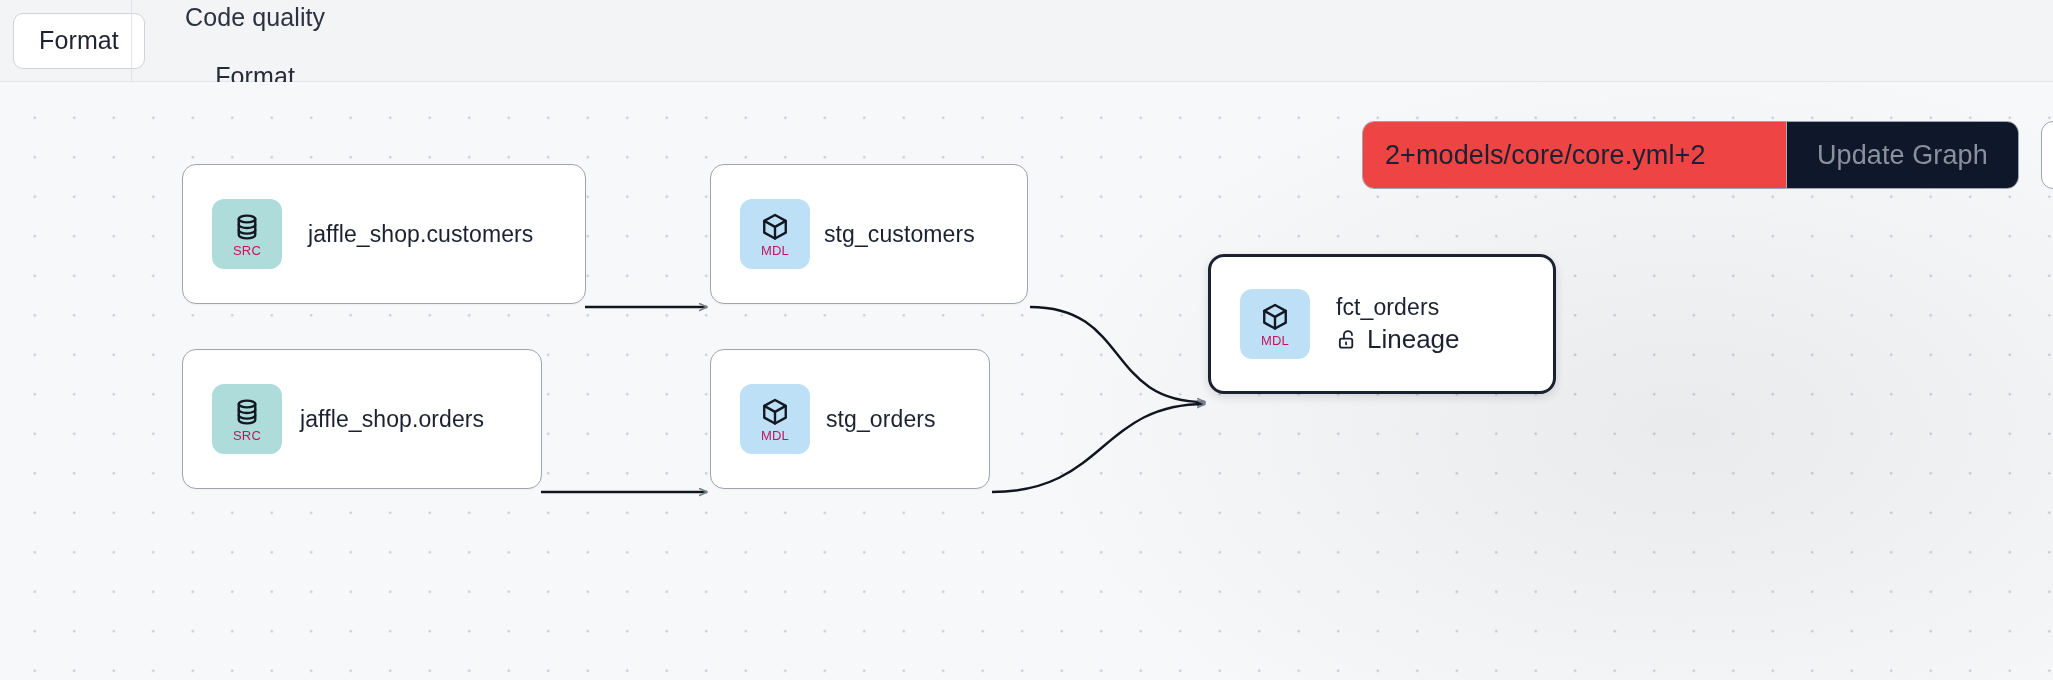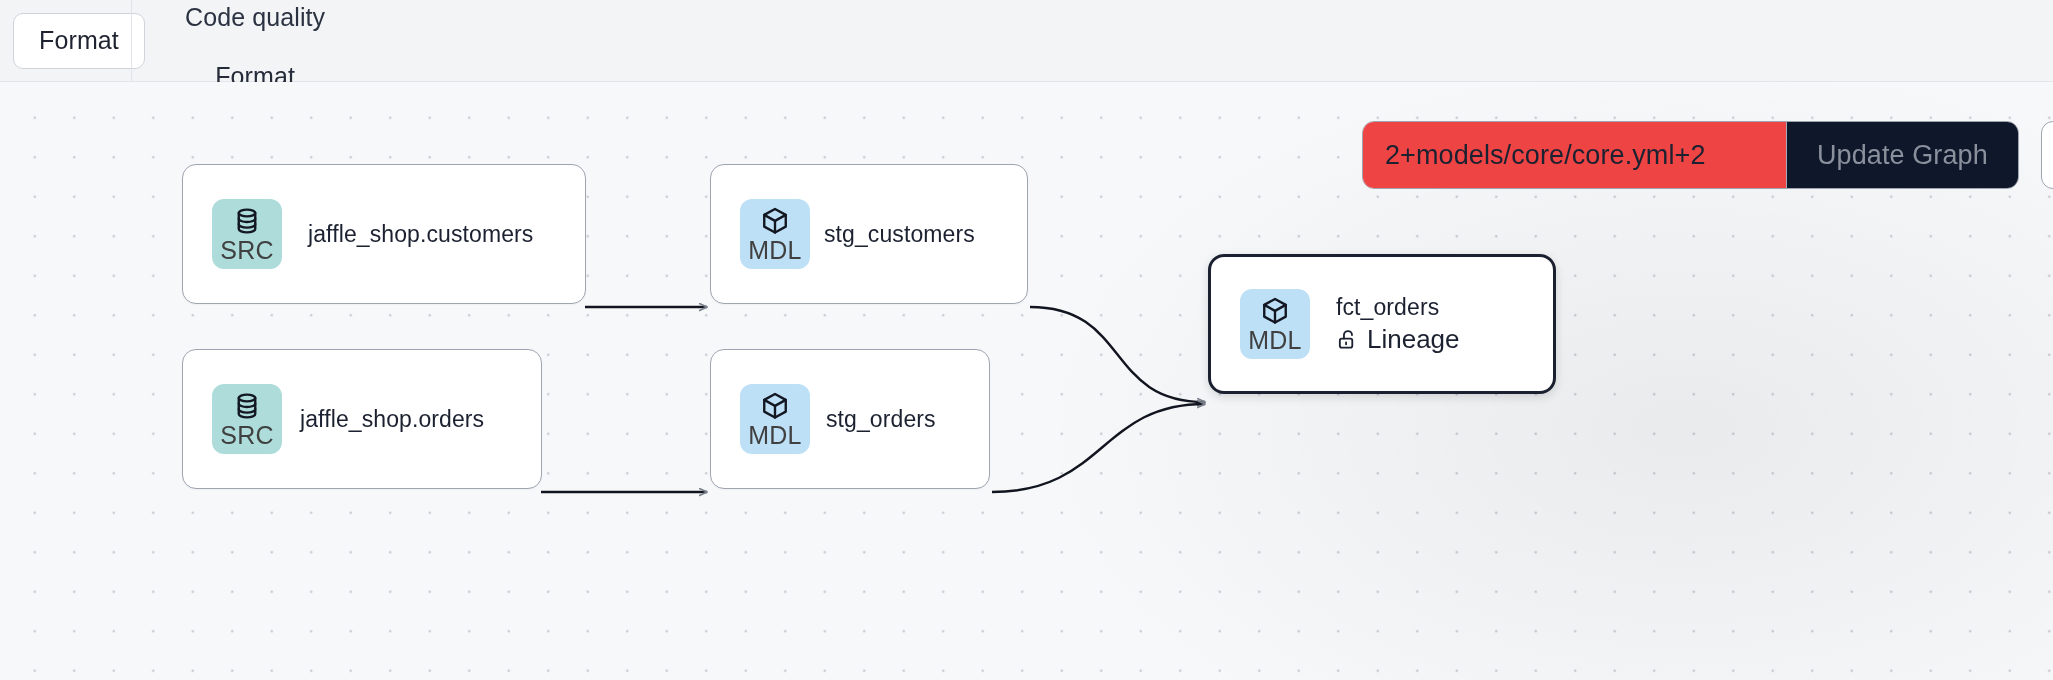--- a/index.html
+++ b/index.html
@@ -121,22 +121,22 @@
     flex-direction: column;
     align-items: center;
     justify-content: center;
     flex: none;
     gap: 1px;
   }
   .badge.src { background: #ADDCDA; }
   .badge.mdl { background: #BEE0F7; }
   .badge svg { display: block; }
   .badge-label {
-    font-size: 25px;
-    color: #404040;
+    font-size: 13px;
+    color: #be185d;
     line-height: 1;
     letter-spacing: .2px;
     margin-top: 1px;
   }
   .node-body { display: flex; flex-direction: column; justify-content: center; }
   .node-title {
     font-size: 23px;
     color: #1B2130;
     white-space: nowrap;
     letter-spacing: .1px;

